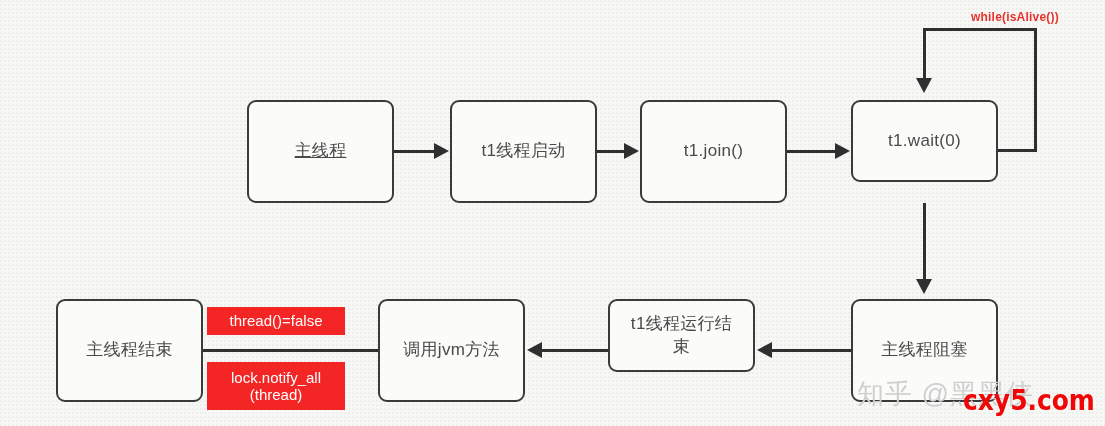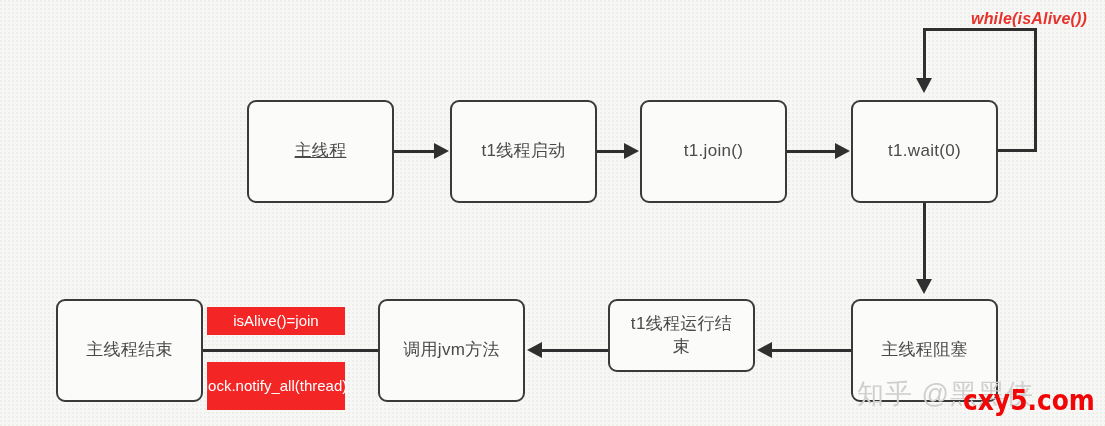--- a/index.html
+++ b/index.html
@@ -52,25 +52,24 @@
     font-size: 15px;
     line-height: 1.15;
     z-index: 6;
     padding: 0 4px;
   }
 
   
   .redlabel {
     position: absolute;
     color: #e8322c;
-    font-size: 16px;
+    font-size: 12px;
     white-space: nowrap;
     z-index: 6;
     letter-spacing: 0.2px;
-    font-style: italic;
   }
   .redlabel.bold { font-weight: bold; }
 
   
   .line {
     position: absolute;
     background: #2f2f2f;
     z-index: 2;
   }
   .line.h { height: 3px; }
@@ -130,21 +129,21 @@
   </div>
 
   <div class="node" style="left:450px; top:100px; width:147px; height:103px;">
     <span>t1线程启动</span>
   </div>
 
   <div class="node" style="left:640px; top:100px; width:147px; height:103px;">
     <span>t1.join()</span>
   </div>
 
-  <div class="node" style="left:851px; top:100px; width:147px; height:103px;">
+  <div class="node" style="left:851px; top:100px; width:147px; height:82px;">
     <span>t1.wait(0)</span>
   </div>
 
   <div class="node" style="left:851px; top:299px; width:147px; height:103px;text-align:center;">
     <span>主线程阻塞</span>
   </div>
 
   <div class="node" style="left:608px; top:299px; width:147px; height:73px;">
     <span>
       <span>t1线程运行结</span>
@@ -154,24 +153,24 @@
 
   <div class="node" style="left:378px; top:299px; width:147px; height:103px;">
     <span>调用jvm方法</span>
   </div>
 
   <div class="node" style="left:12px; top:299px; width:147px; height:103px;margin-left:44px;">
     <span>主线程结束</span>
   </div>
 
   <div class="redbox" style="left:207px; top:307px; width:138px; height:28px;">
-    <span>isAlive()=join</span>
-  </div>
-
-  <div class="redbox" style="left:207px; top:362px; width:138px; height:48px; flex-direction:row; justify-content:center;">
+    <span>thread()=false</span>
+  </div>
+
+  <div class="redbox" style="left:207px; top:362px; width:138px; height:48px; flex-direction:column; justify-content:center;">
     <span>lock.notify_all</span>
     <span>(thread)</span>
   </div>
 
   <div class="redlabel bold" style="left:971px; top:10px;">
     <span>while(isAlive())</span>
   </div>
 
 
   <div class="line h" style="left:394px; top:150px; width:42px;"></div>

